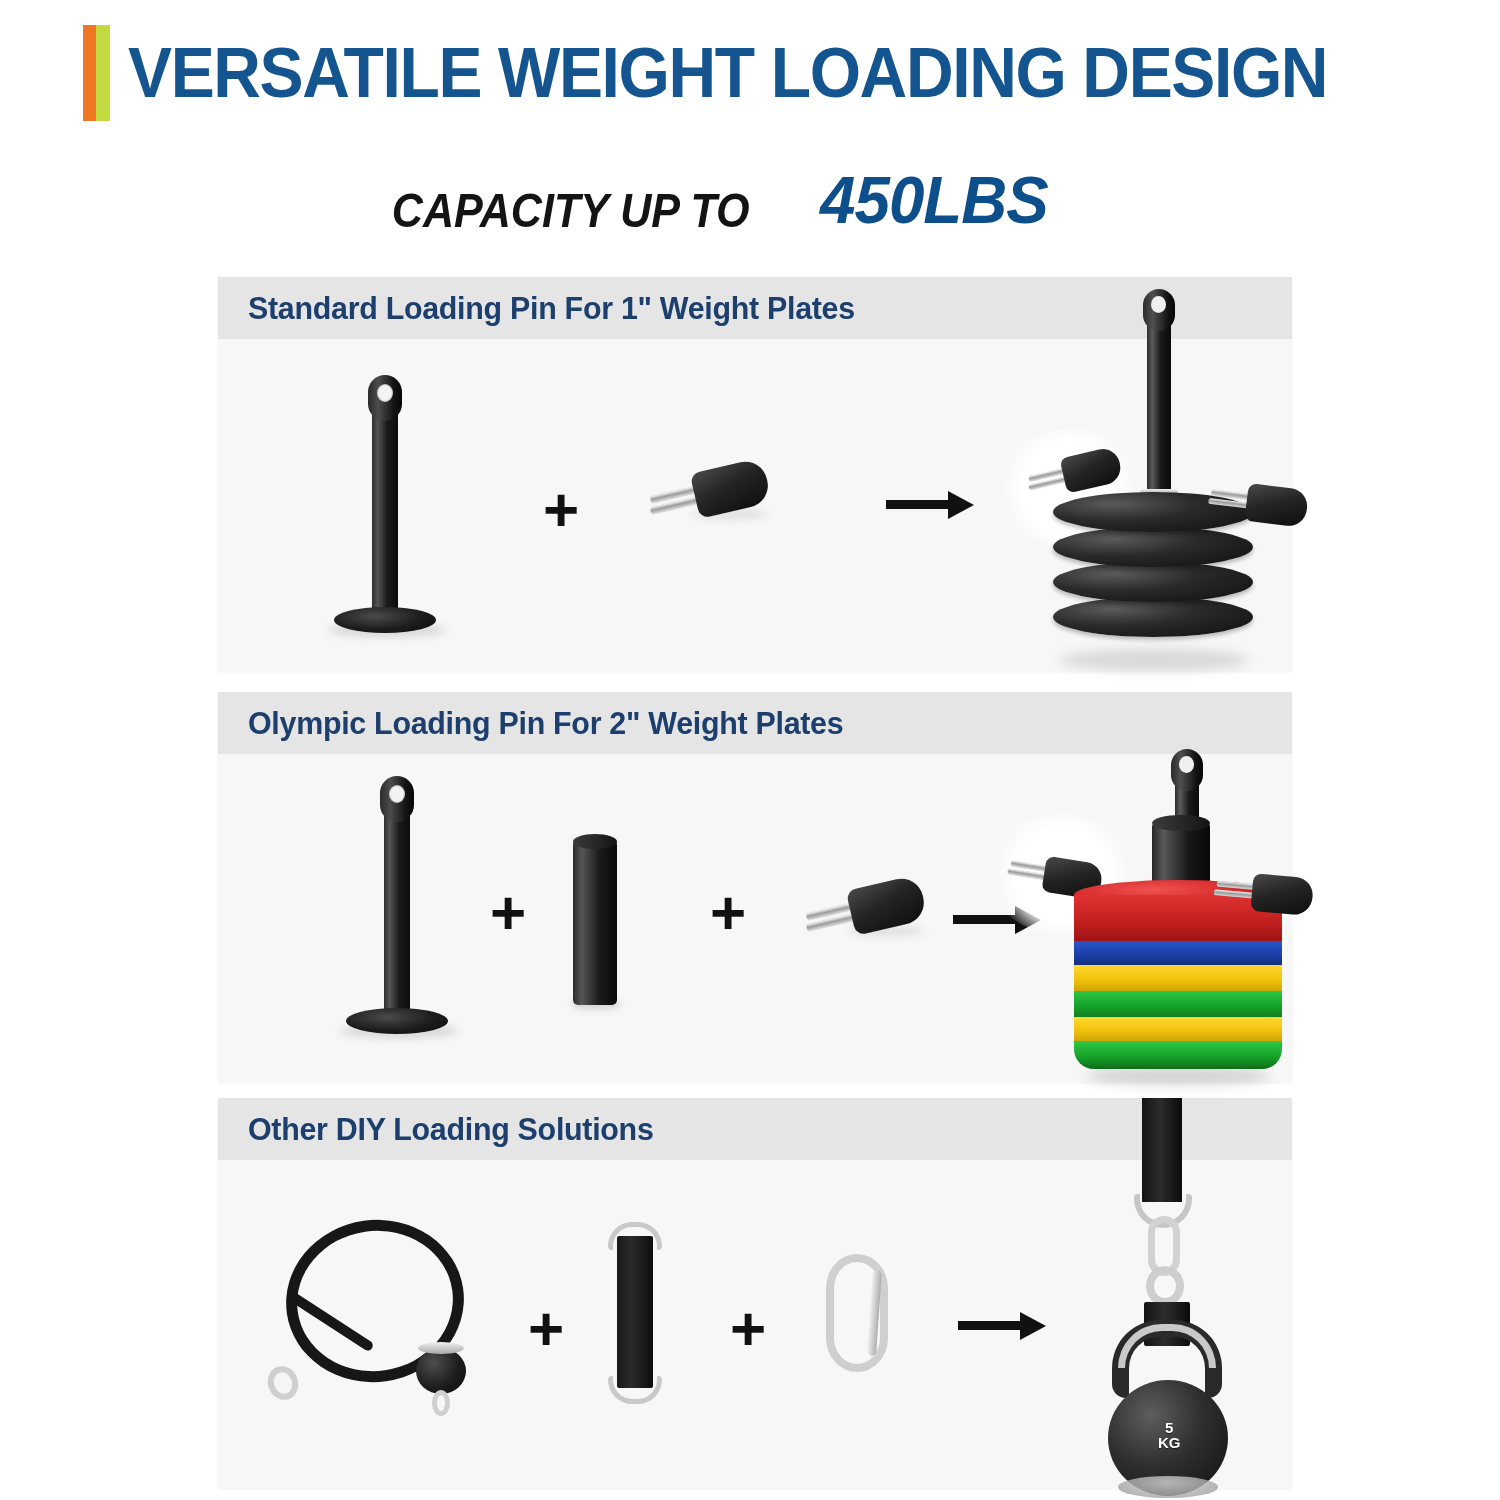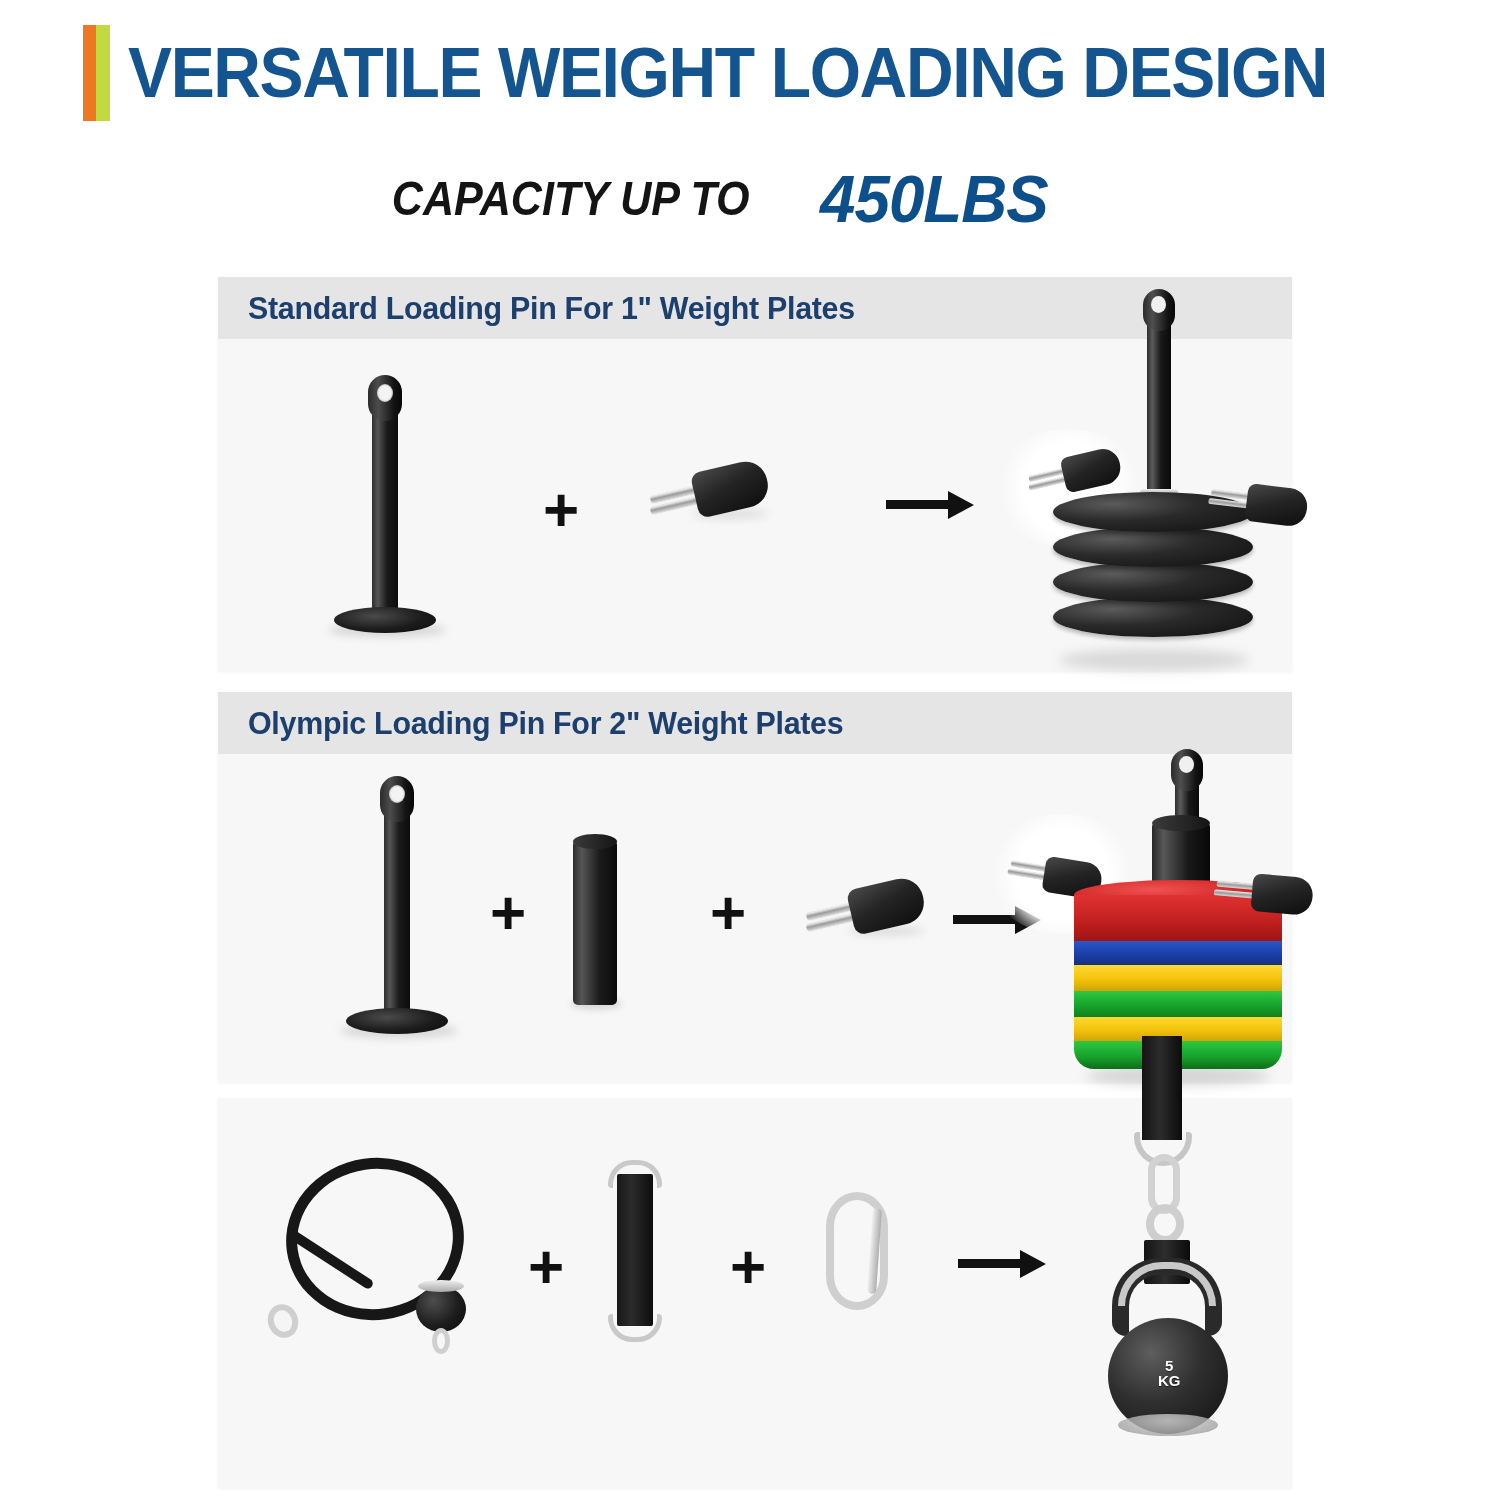--- a/index.html
+++ b/index.html
@@ -22,21 +22,21 @@
   .accent .bar-lime{width:14px;background:#c3d940;}
   .main-title{
     font-size:71px;font-weight:bold;color:#14558f;
     letter-spacing:-1.5px;line-height:96px;white-space:nowrap;
     font-family:"Liberation Sans", sans-serif;
     transform:scaleX(0.93);transform-origin:left center;
   }
 
   .subtitle{
     position:absolute;left:0;top:158px;width:1403px;height:80px;
-    display:flex;align-items:center;justify-content:center;
+    display:flex;align-items:flex-end;justify-content:center;
     white-space:nowrap;
     gap:44px;
   }
   .sub-a{
     font-size:49px;font-style:italic;font-weight:bold;color:#141414;
     letter-spacing:0px;transform:scaleX(0.88);transform-origin:right center;
   }
   .sub-b{
     font-size:67px;font-style:italic;font-weight:bold;color:#0d4f8b;
     margin-left:26px;letter-spacing:-1px;
@@ -461,20 +461,23 @@
     <div class="clip clip-small" style="left:1010px;top:98px;transform:rotate(18deg) scale(.82);transform-origin:left top;">
       <div class="prong1"></div>
       <div class="prong2"></div>
       <div class="body"></div>
     </div>
 
   </div>
 </div>
 
 <div class="panel" id="panel-3">
+  <div class="panel-head">
+    <span class="h-text">Other DIY Loading Solutions</span>
+  </div>
   <div class="panel-body">
 
     <div class="cable" style="left:68px;top:60px;">
       <div class="ring"></div>
       <div class="tail"></div>
       <div class="eyelet"></div>
       <div class="ball"></div>
       <div class="ballcap"></div>
       <div class="stud"></div>
     </div>

